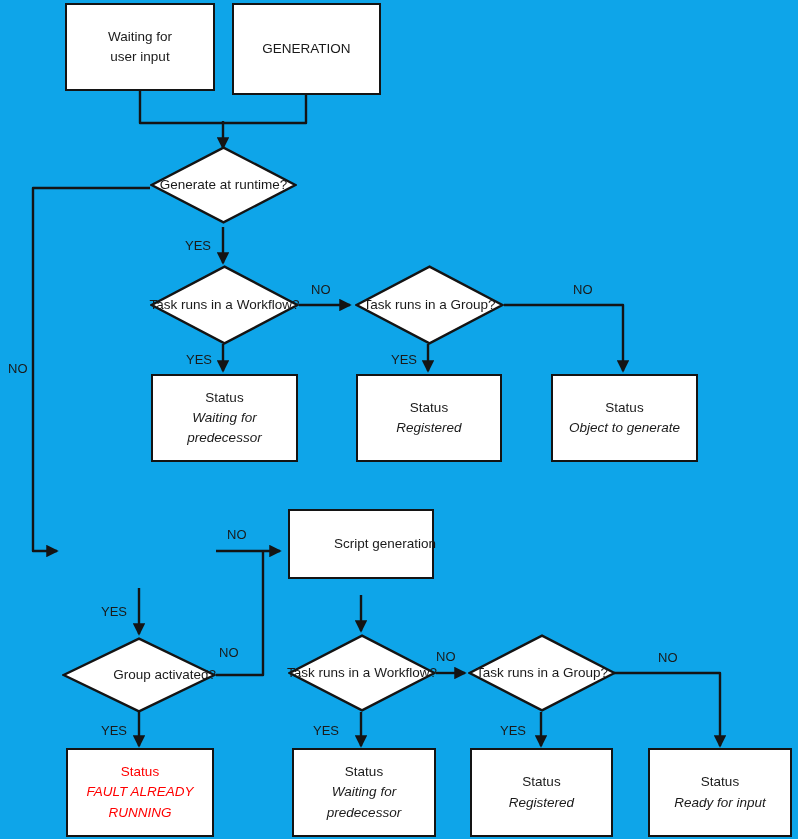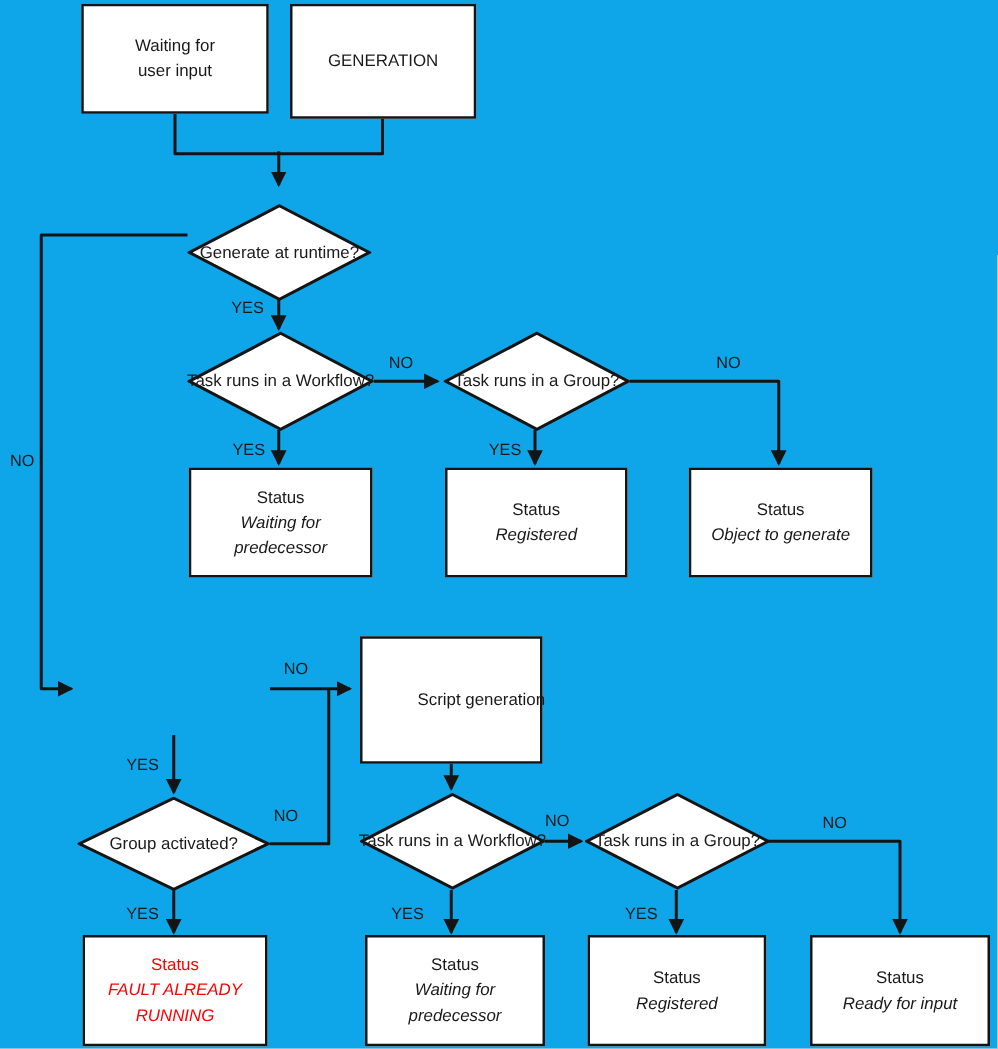--- a/index.html
+++ b/index.html
@@ -139,21 +139,21 @@
   <div class="node-box" style="left:356px; top:374px; width:146px; height:88px;">
     <span class="ln">Status</span>
     <span class="ln ital">Registered</span>
   </div>
 
   <div class="node-box" style="left:551px; top:374px; width:147px; height:88px;">
     <span class="ln">Status</span>
     <span class="ln ital">Object to generate</span>
   </div>
 
-  <div class="node-box" style="left:288px; top:509px; width:146px; height:102px;padding-left:48px;">
+  <div class="node-box" style="left:288px; top:509px; width:146px; height:70px;padding-left:48px;">
     <span class="ln">Script generation</span>
   </div>
 
   <div class="node-box fault" style="left:66px; top:748px; width:148px; height:89px;">
     <span class="ln">Status</span>
     <span class="ln ital">FAULT ALREADY</span>
     <span class="ln ital">RUNNING</span>
   </div>
 
   <div class="node-box" style="left:292px; top:748px; width:144px; height:89px;">
@@ -165,21 +165,21 @@
   <div class="node-box" style="left:470px; top:748px; width:143px; height:89px;">
     <span class="ln">Status</span>
     <span class="ln ital">Registered</span>
   </div>
 
   <div class="node-box" style="left:648px; top:748px; width:144px; height:89px;">
     <span class="ln">Status</span>
     <span class="ln ital">Ready for input</span>
   </div>
 
-  <div class="diamond-wrap" style="left:150px; top:163px; width:147px; height:78px;">
+  <div class="diamond-wrap" style="left:150px; top:146px; width:147px; height:78px;">
     <svg width="147" height="78" viewBox="0 0 147 78" xmlns="http://www.w3.org/2000/svg">
       <polygon points="73.5,1.6 145.4,39 73.5,76.4 1.6,39" fill="#ffffff" stroke="#141414" stroke-width="2.4" stroke-linejoin="miter"></polygon>
     </svg>
     <div class="dtext">
       <span class="ln">Generate at</span>
       <span class="ln">runtime?</span>
     </div>
   </div>
 
   <div class="diamond-wrap" style="left:150px; top:265px; width:149px; height:80px;">
@@ -196,21 +196,21 @@
     <svg width="149" height="80" viewBox="0 0 149 80" xmlns="http://www.w3.org/2000/svg">
       <polygon points="74.5,1.6 147.4,40 74.5,78.4 1.6,40" fill="#ffffff" stroke="#141414" stroke-width="2.4" stroke-linejoin="miter"></polygon>
     </svg>
     <div class="dtext">
       <span class="ln">Task runs in a</span>
       <span class="ln">Group?</span>
     </div>
   </div>
 
 
-  <div class="diamond-wrap" style="left:62px; top:637px; width:154px; height:76px;">
+  <div class="diamond-wrap" style="left:62px; top:637px; width:154px; height:76px;justify-content:flex-end;">
     <svg width="154" height="76" viewBox="0 0 154 76" xmlns="http://www.w3.org/2000/svg">
       <polygon points="77,1.6 152.4,38 77,74.4 1.6,38" fill="#ffffff" stroke="#141414" stroke-width="2.4" stroke-linejoin="miter"></polygon>
     </svg>
     <div class="dtext">
       <span class="ln">Group activated?</span>
     </div>
   </div>
 
   <div class="diamond-wrap" style="left:288px; top:634px; width:148px; height:78px;">
     <svg width="148" height="78" viewBox="0 0 148 78" xmlns="http://www.w3.org/2000/svg">

